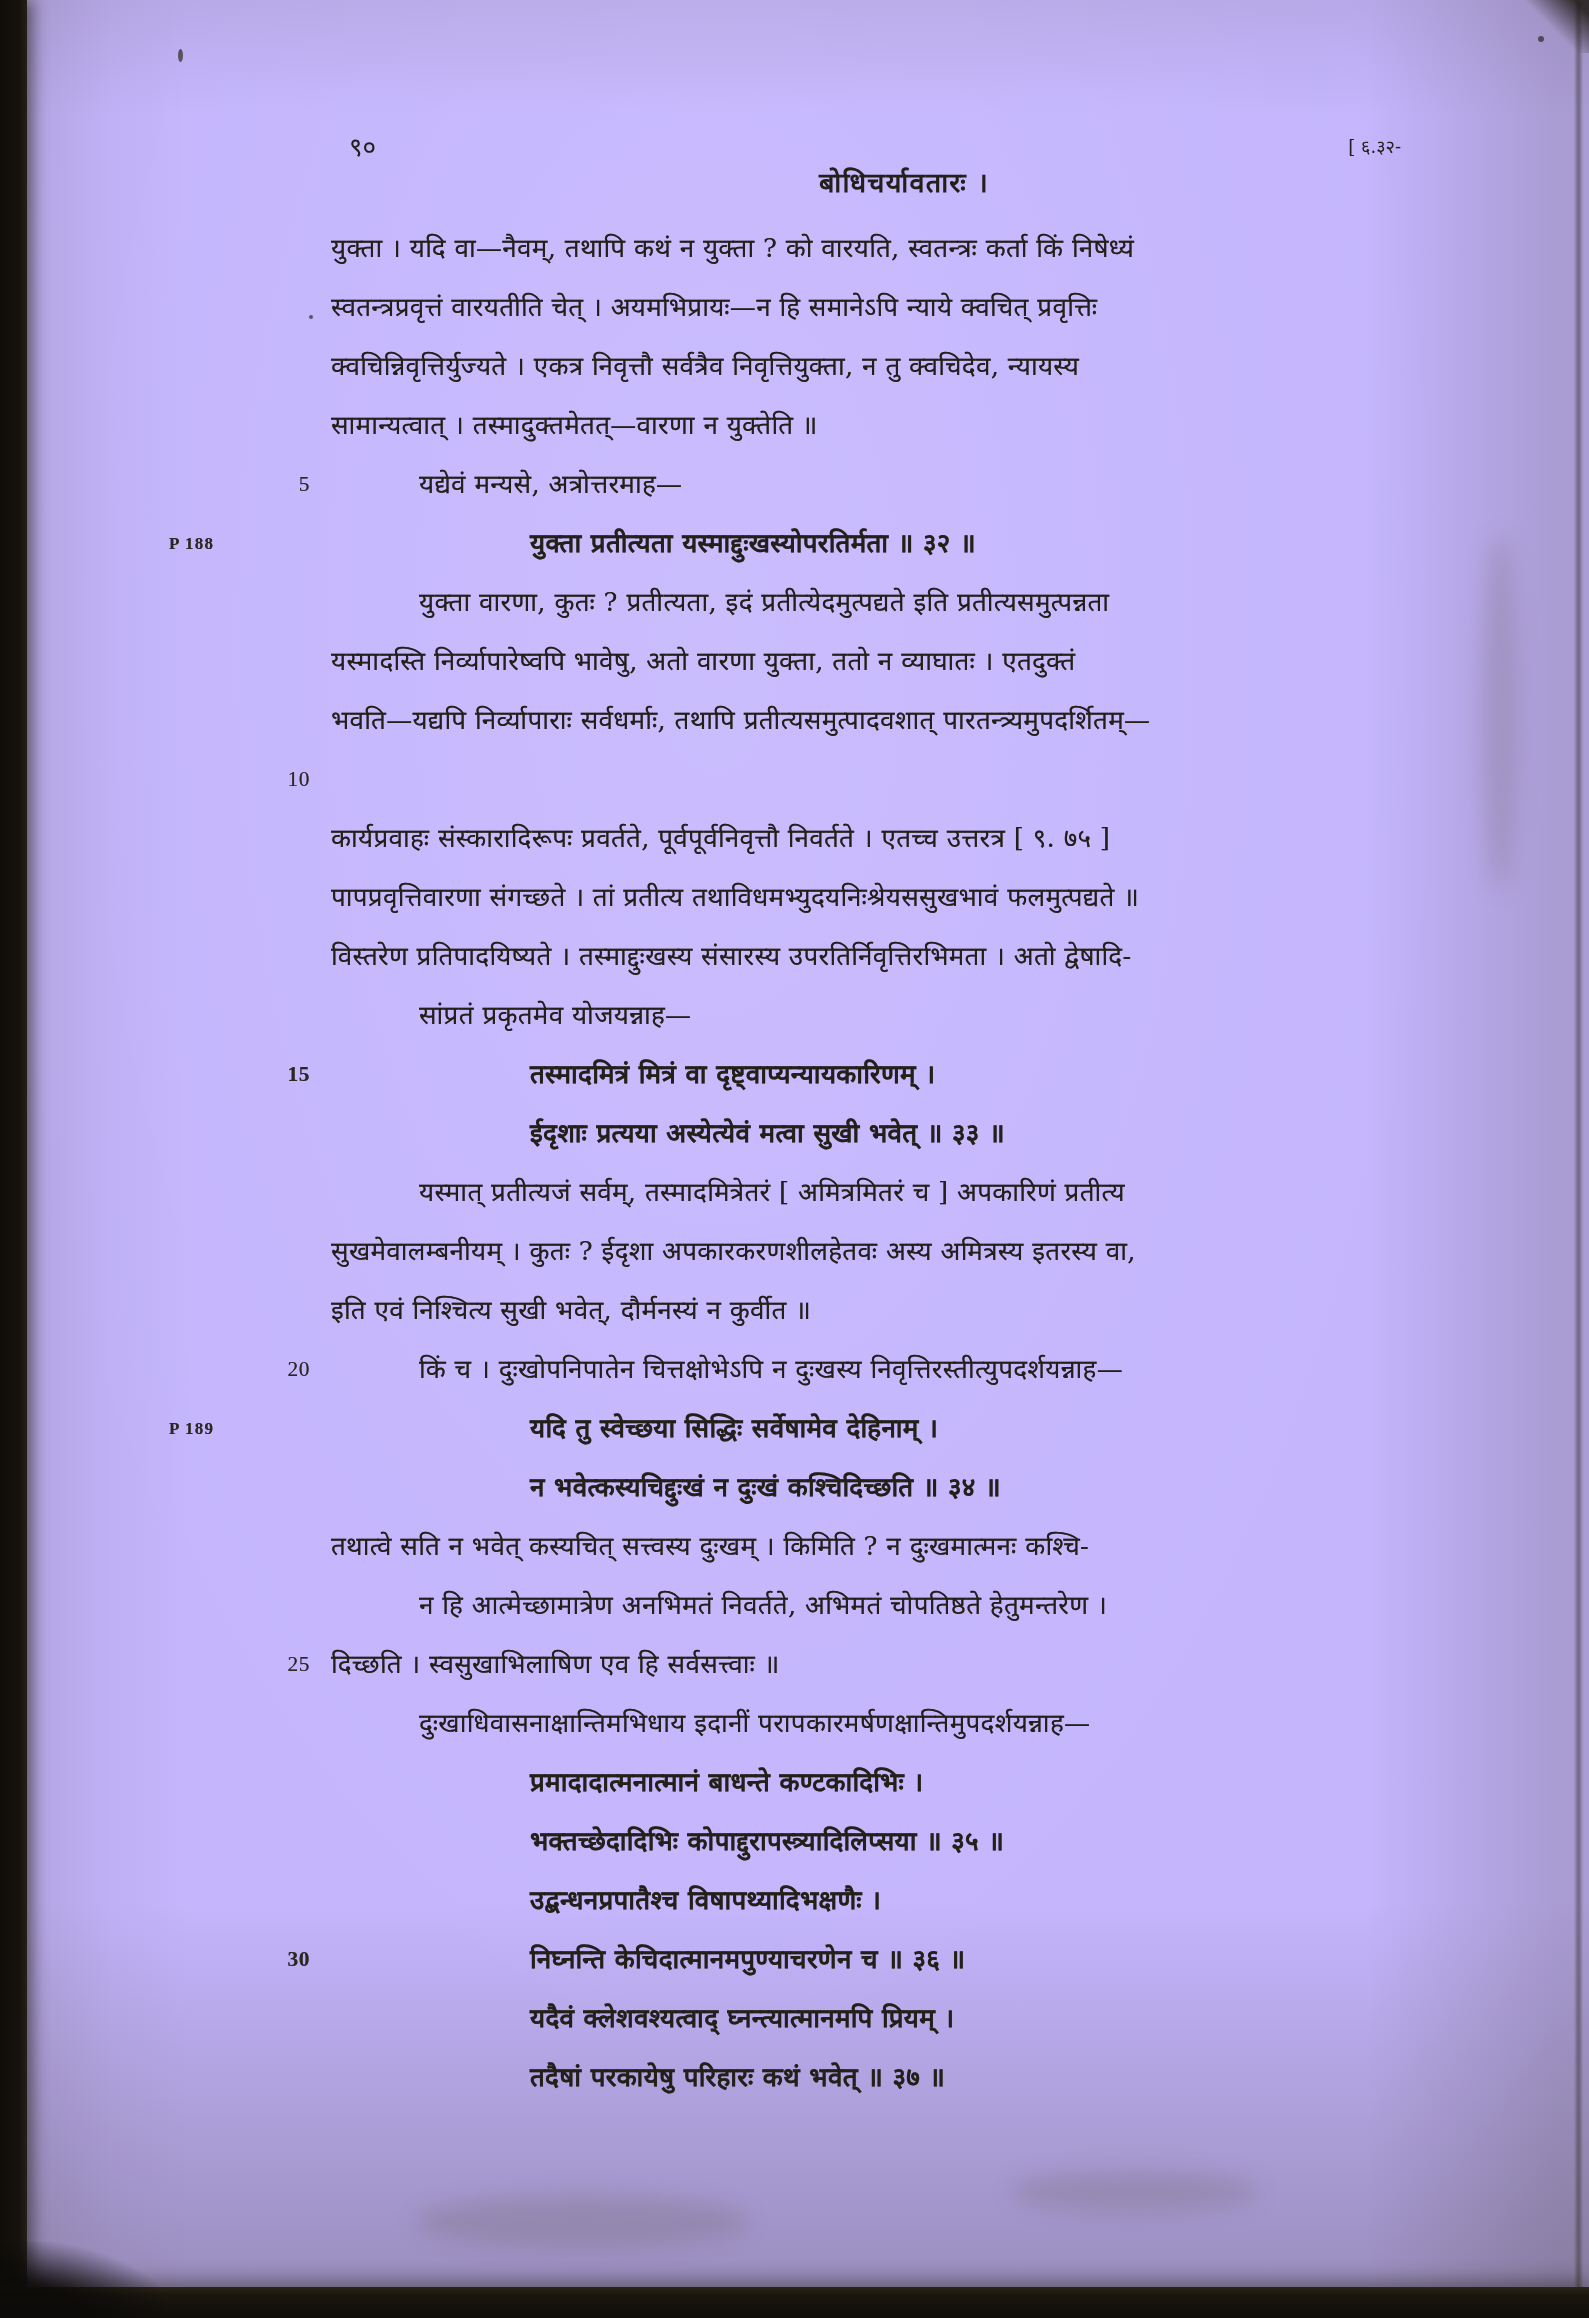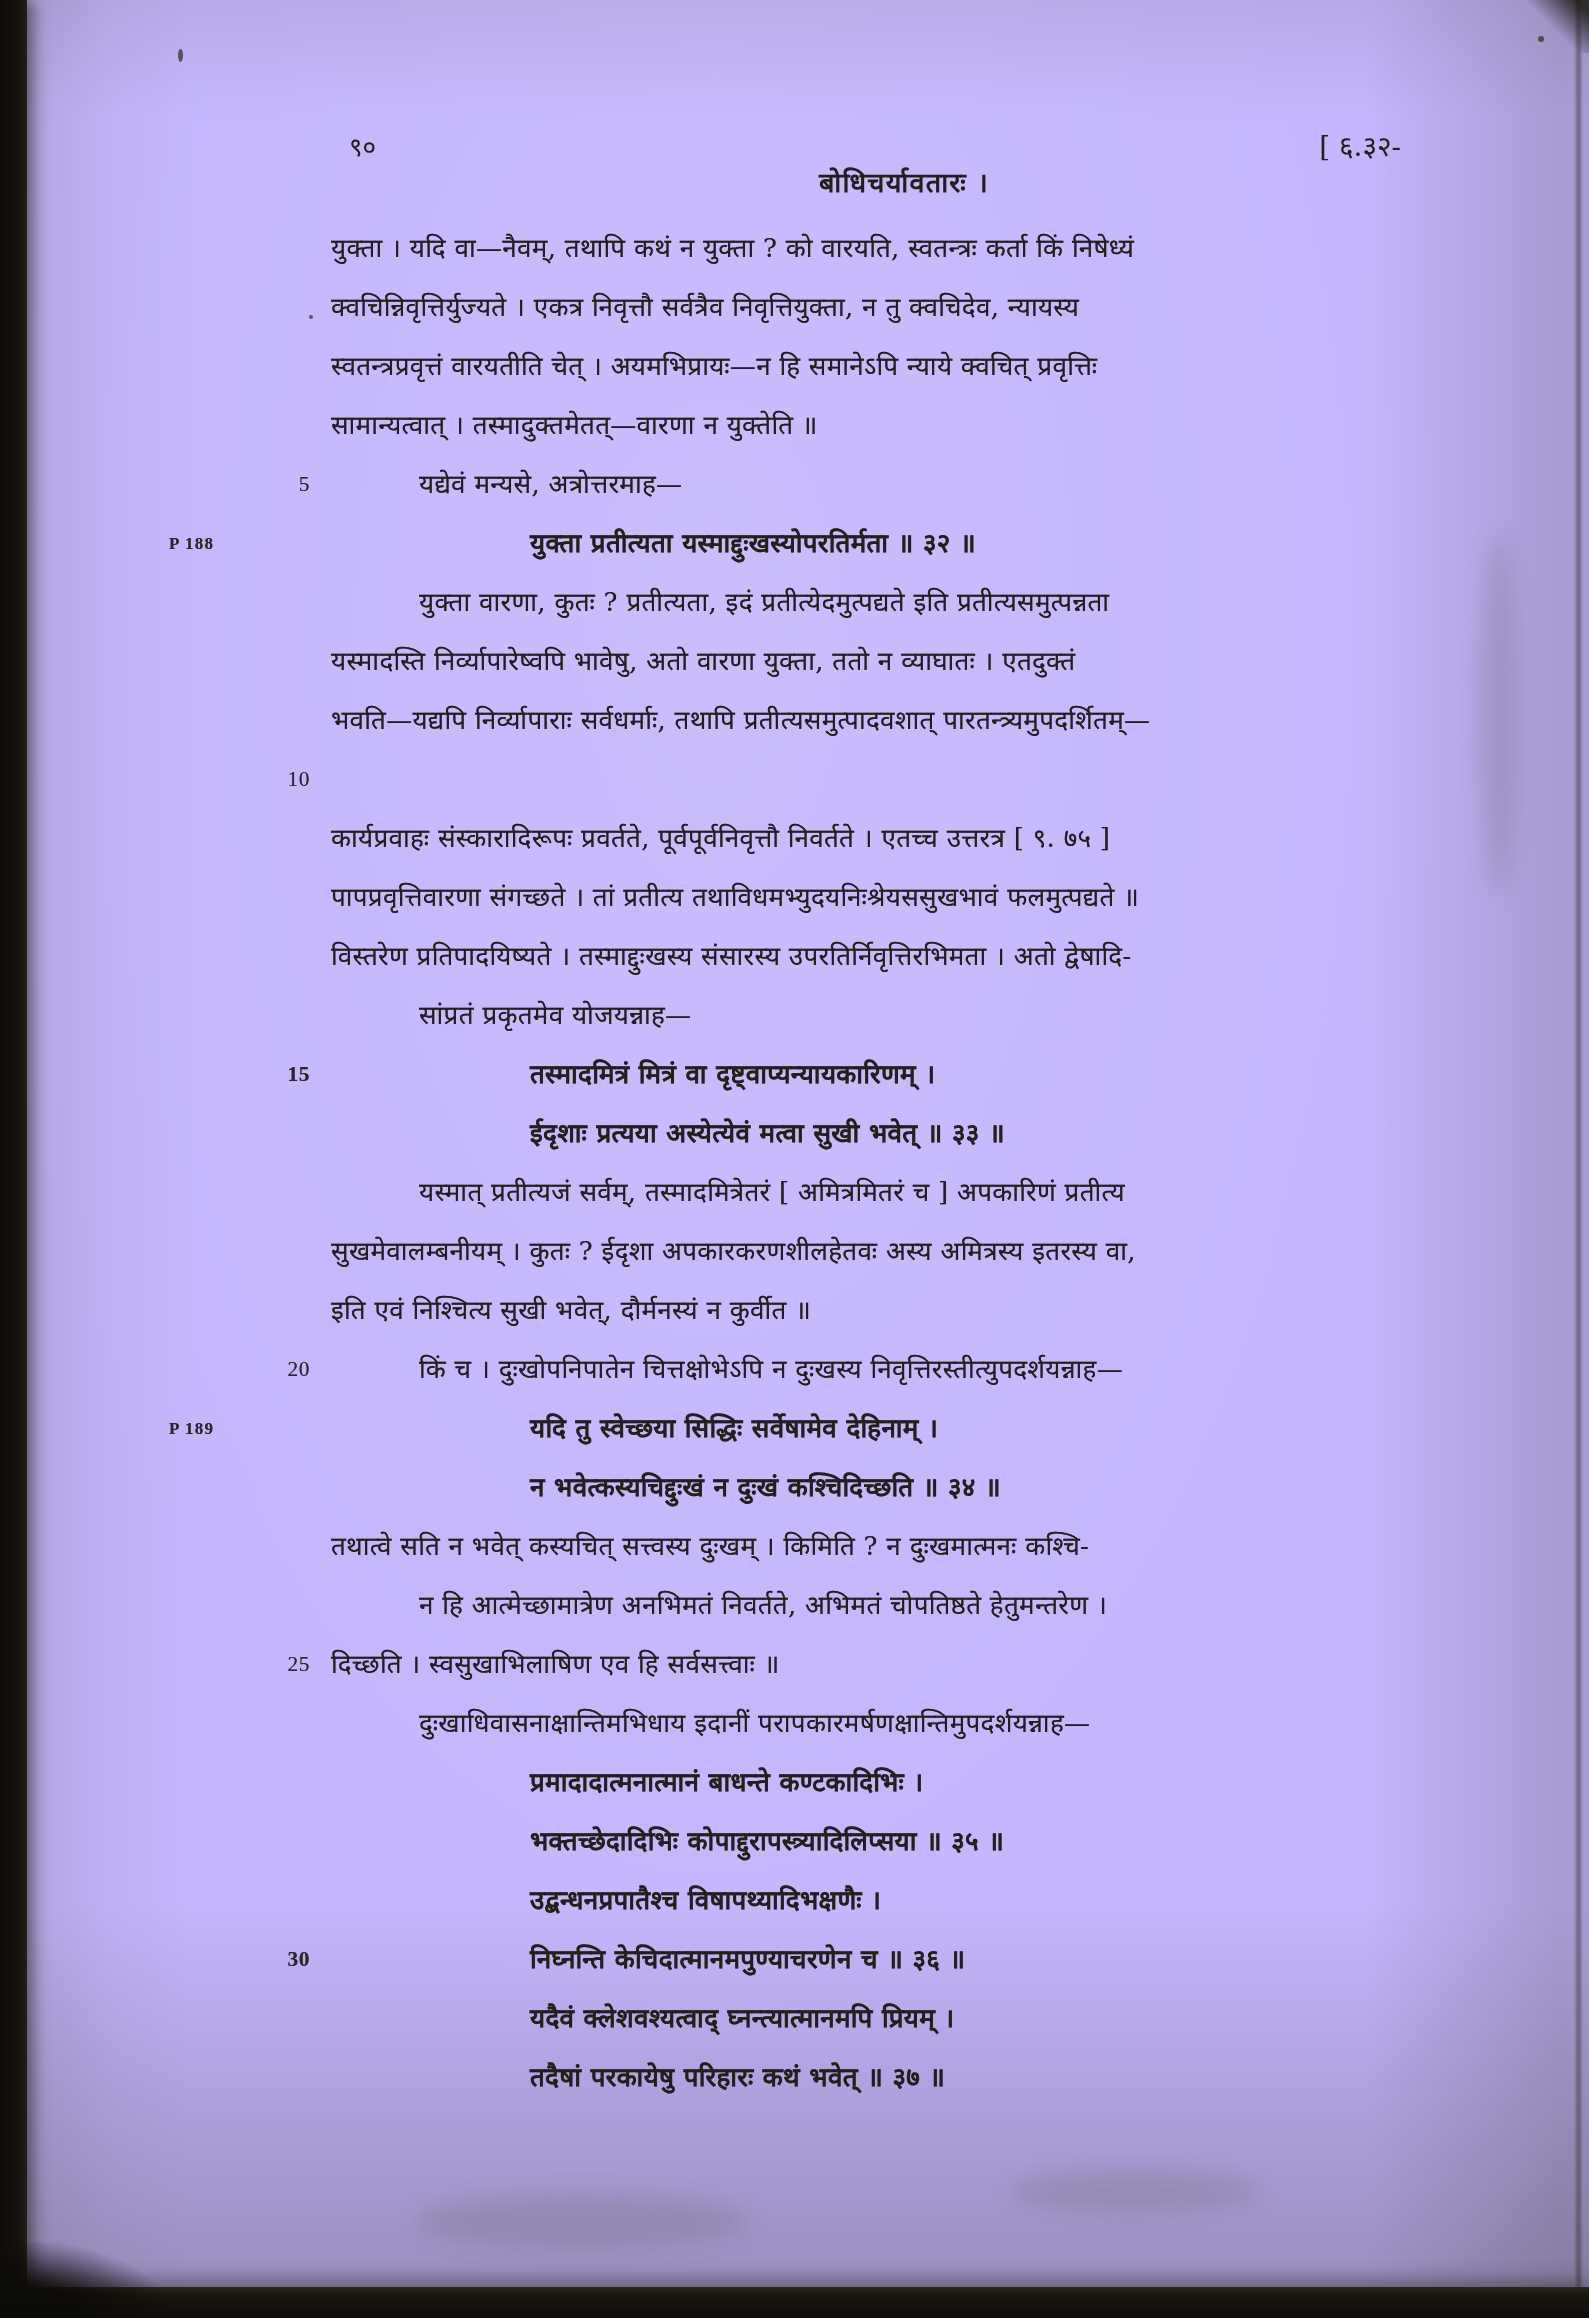--- a/index.html
+++ b/index.html
@@ -47,21 +47,21 @@
   }
   .speck { position:absolute; background:#2e2a22; border-radius:50%; opacity:0.7; }
 
   
   .header {
     position:absolute; left:331px; top:126px; width:1146px; height:42px;
     font-size:27px; line-height:42px; white-space:nowrap;
   }
   .pg-num { position:absolute; left:18px; top:0; font-size:26px; }
   .hdr-title { position:absolute; left:0; width:100%; text-align:center; font-weight:700; letter-spacing:1.2px;margin-top:36px; }
-  .hdr-ref { position:absolute; right:0; top:0; padding-right:76px; font-size:28px; }
+  .hdr-ref { position:absolute; right:0; top:0; padding-right:76px; font-size:18px; }
 
   
   .text { position:absolute; left:331px; top:219px; width:1146px; font-size:26px; }
   .line {
     position:relative; height:59px; line-height:59px; white-space:nowrap;
     text-shadow:0 0 0.6px rgba(45,40,32,0.55); letter-spacing:0.3px;
   }
   .ind   { padding-left:88px; }
   .verse { padding-left:199px; font-weight:700; }
   .lnum {
@@ -94,22 +94,22 @@
   <div class="speck" style="left:309px; top:315px; width:4.2px; height:4.2px;"></div>
 
   <div class="header">
     <span class="pg-num">९०</span>
     <span class="hdr-title">बोधिचर्यावतारः ।</span>
     <span class="hdr-ref">[ ६.३२-</span>
   </div>
 
   <div class="text">
     <div class="line"><span>युक्ता । यदि वा—नैवम्, तथापि कथं न युक्ता ? को वारयति, स्वतन्त्रः कर्ता किं निषेध्यं</span></div>
+    <div class="line"><span>स्वतन्त्रप्रवृत्तं वारयतीति चेत् । अयमभिप्रायः—न हि समानेऽपि न्याये क्वचित् प्रवृत्तिः</span></div>
     <div class="line"><span>क्वचिन्निवृत्तिर्युज्यते । एकत्र निवृत्तौ सर्वत्रैव निवृत्तियुक्ता, न तु क्वचिदेव, न्यायस्य</span></div>
-    <div class="line"><span>स्वतन्त्रप्रवृत्तं वारयतीति चेत् । अयमभिप्रायः—न हि समानेऽपि न्याये क्वचित् प्रवृत्तिः</span></div>
     <div class="line"><span>सामान्यत्वात् । तस्मादुक्तमेतत्—वारणा न युक्तेति ॥</span></div>
     <div class="line ind"><span class="lnum">5</span><span>यद्येवं मन्यसे, अत्रोत्तरमाह—</span></div>
     <div class="line verse"><span class="pnote">P 188</span><span>युक्ता प्रतीत्यता यस्माद्दुःखस्योपरतिर्मता ॥ ३२ ॥</span></div>
     <div class="line ind"><span>युक्ता वारणा, कुतः ? प्रतीत्यता, इदं प्रतीत्येदमुत्पद्यते इति प्रतीत्यसमुत्पन्नता</span></div>
     <div class="line"><span>यस्मादस्ति निर्व्यापारेष्वपि भावेषु, अतो वारणा युक्ता, ततो न व्याघातः । एतदुक्तं</span></div>
     <div class="line"><span>भवति—यद्यपि निर्व्यापाराः सर्वधर्माः, तथापि प्रतीत्यसमुत्पादवशात् पारतन्त्र्यमुपदर्शितम्—</span></div>
     <div class="line"><span class="lnum">10</span></div>
     <div class="line"><span>कार्यप्रवाहः संस्कारादिरूपः प्रवर्तते, पूर्वपूर्वनिवृत्तौ निवर्तते । एतच्च उत्तरत्र [ ९. ७५ ]</span></div>
     <div class="line"><span>पापप्रवृत्तिवारणा संगच्छते । तां प्रतीत्य तथाविधमभ्युदयनिःश्रेयससुखभावं फलमुत्पद्यते ॥</span></div>
     <div class="line"><span>विस्तरेण प्रतिपादयिष्यते । तस्माद्दुःखस्य संसारस्य उपरतिर्निवृत्तिरभिमता । अतो द्वेषादि-</span></div>

